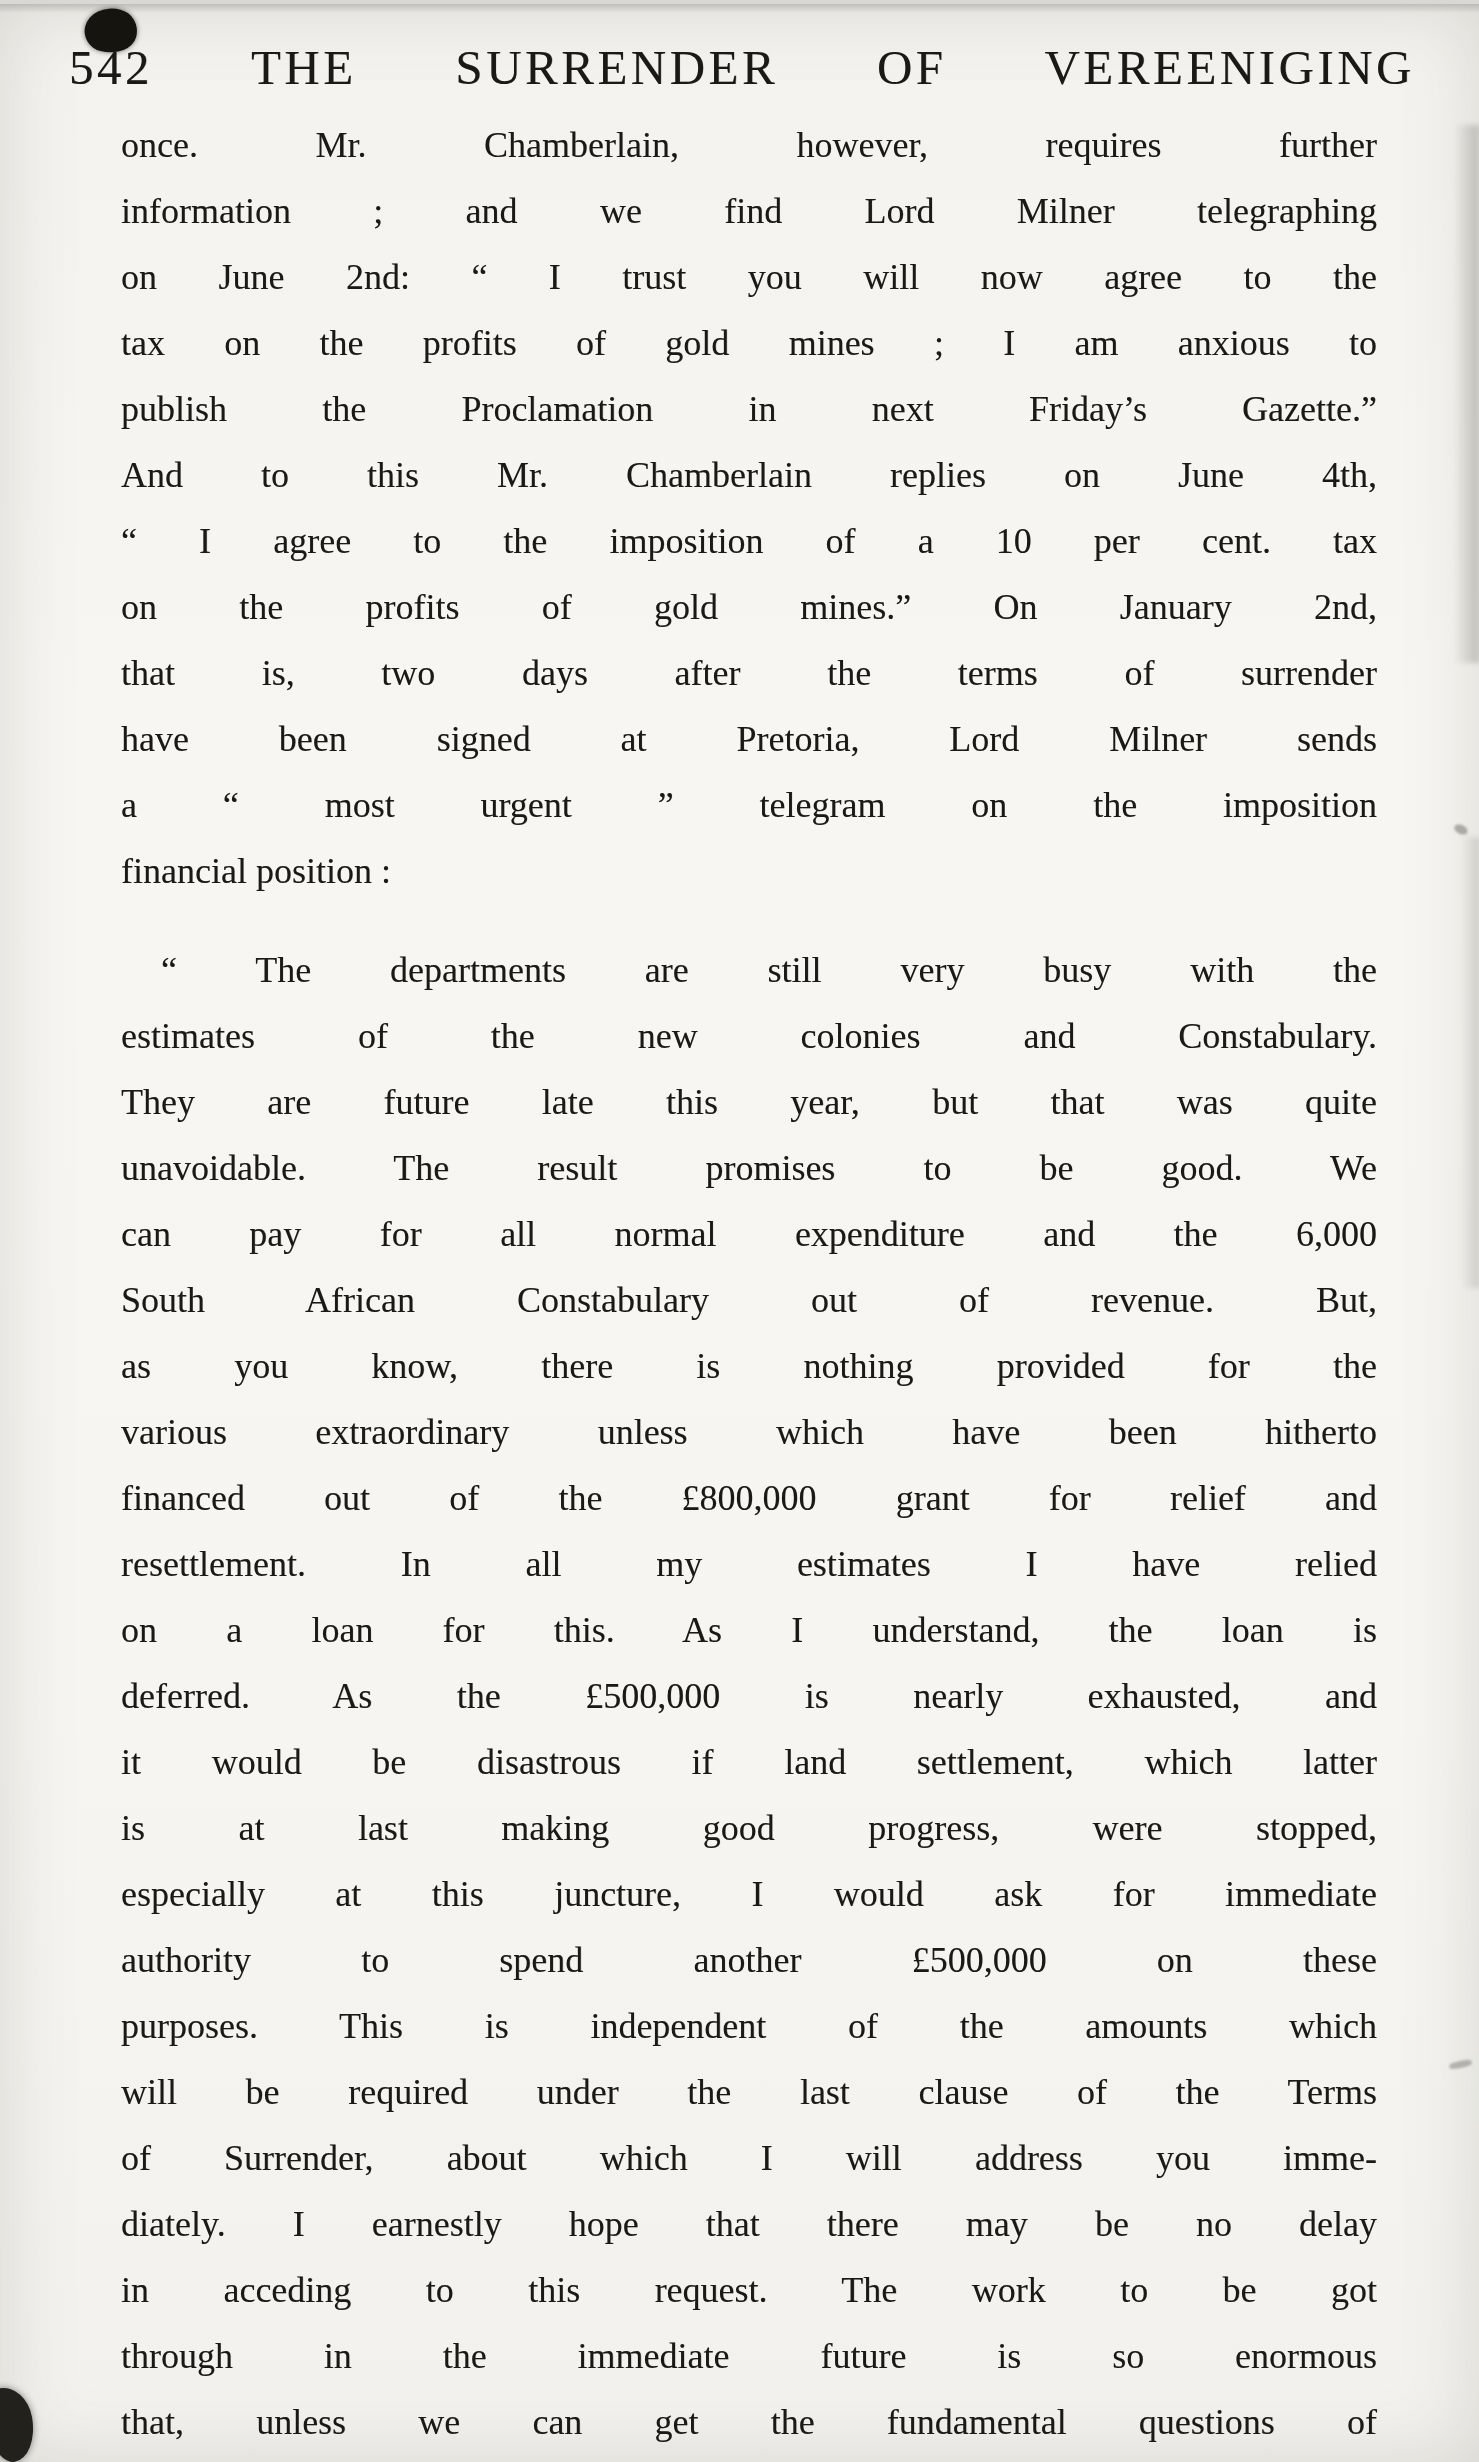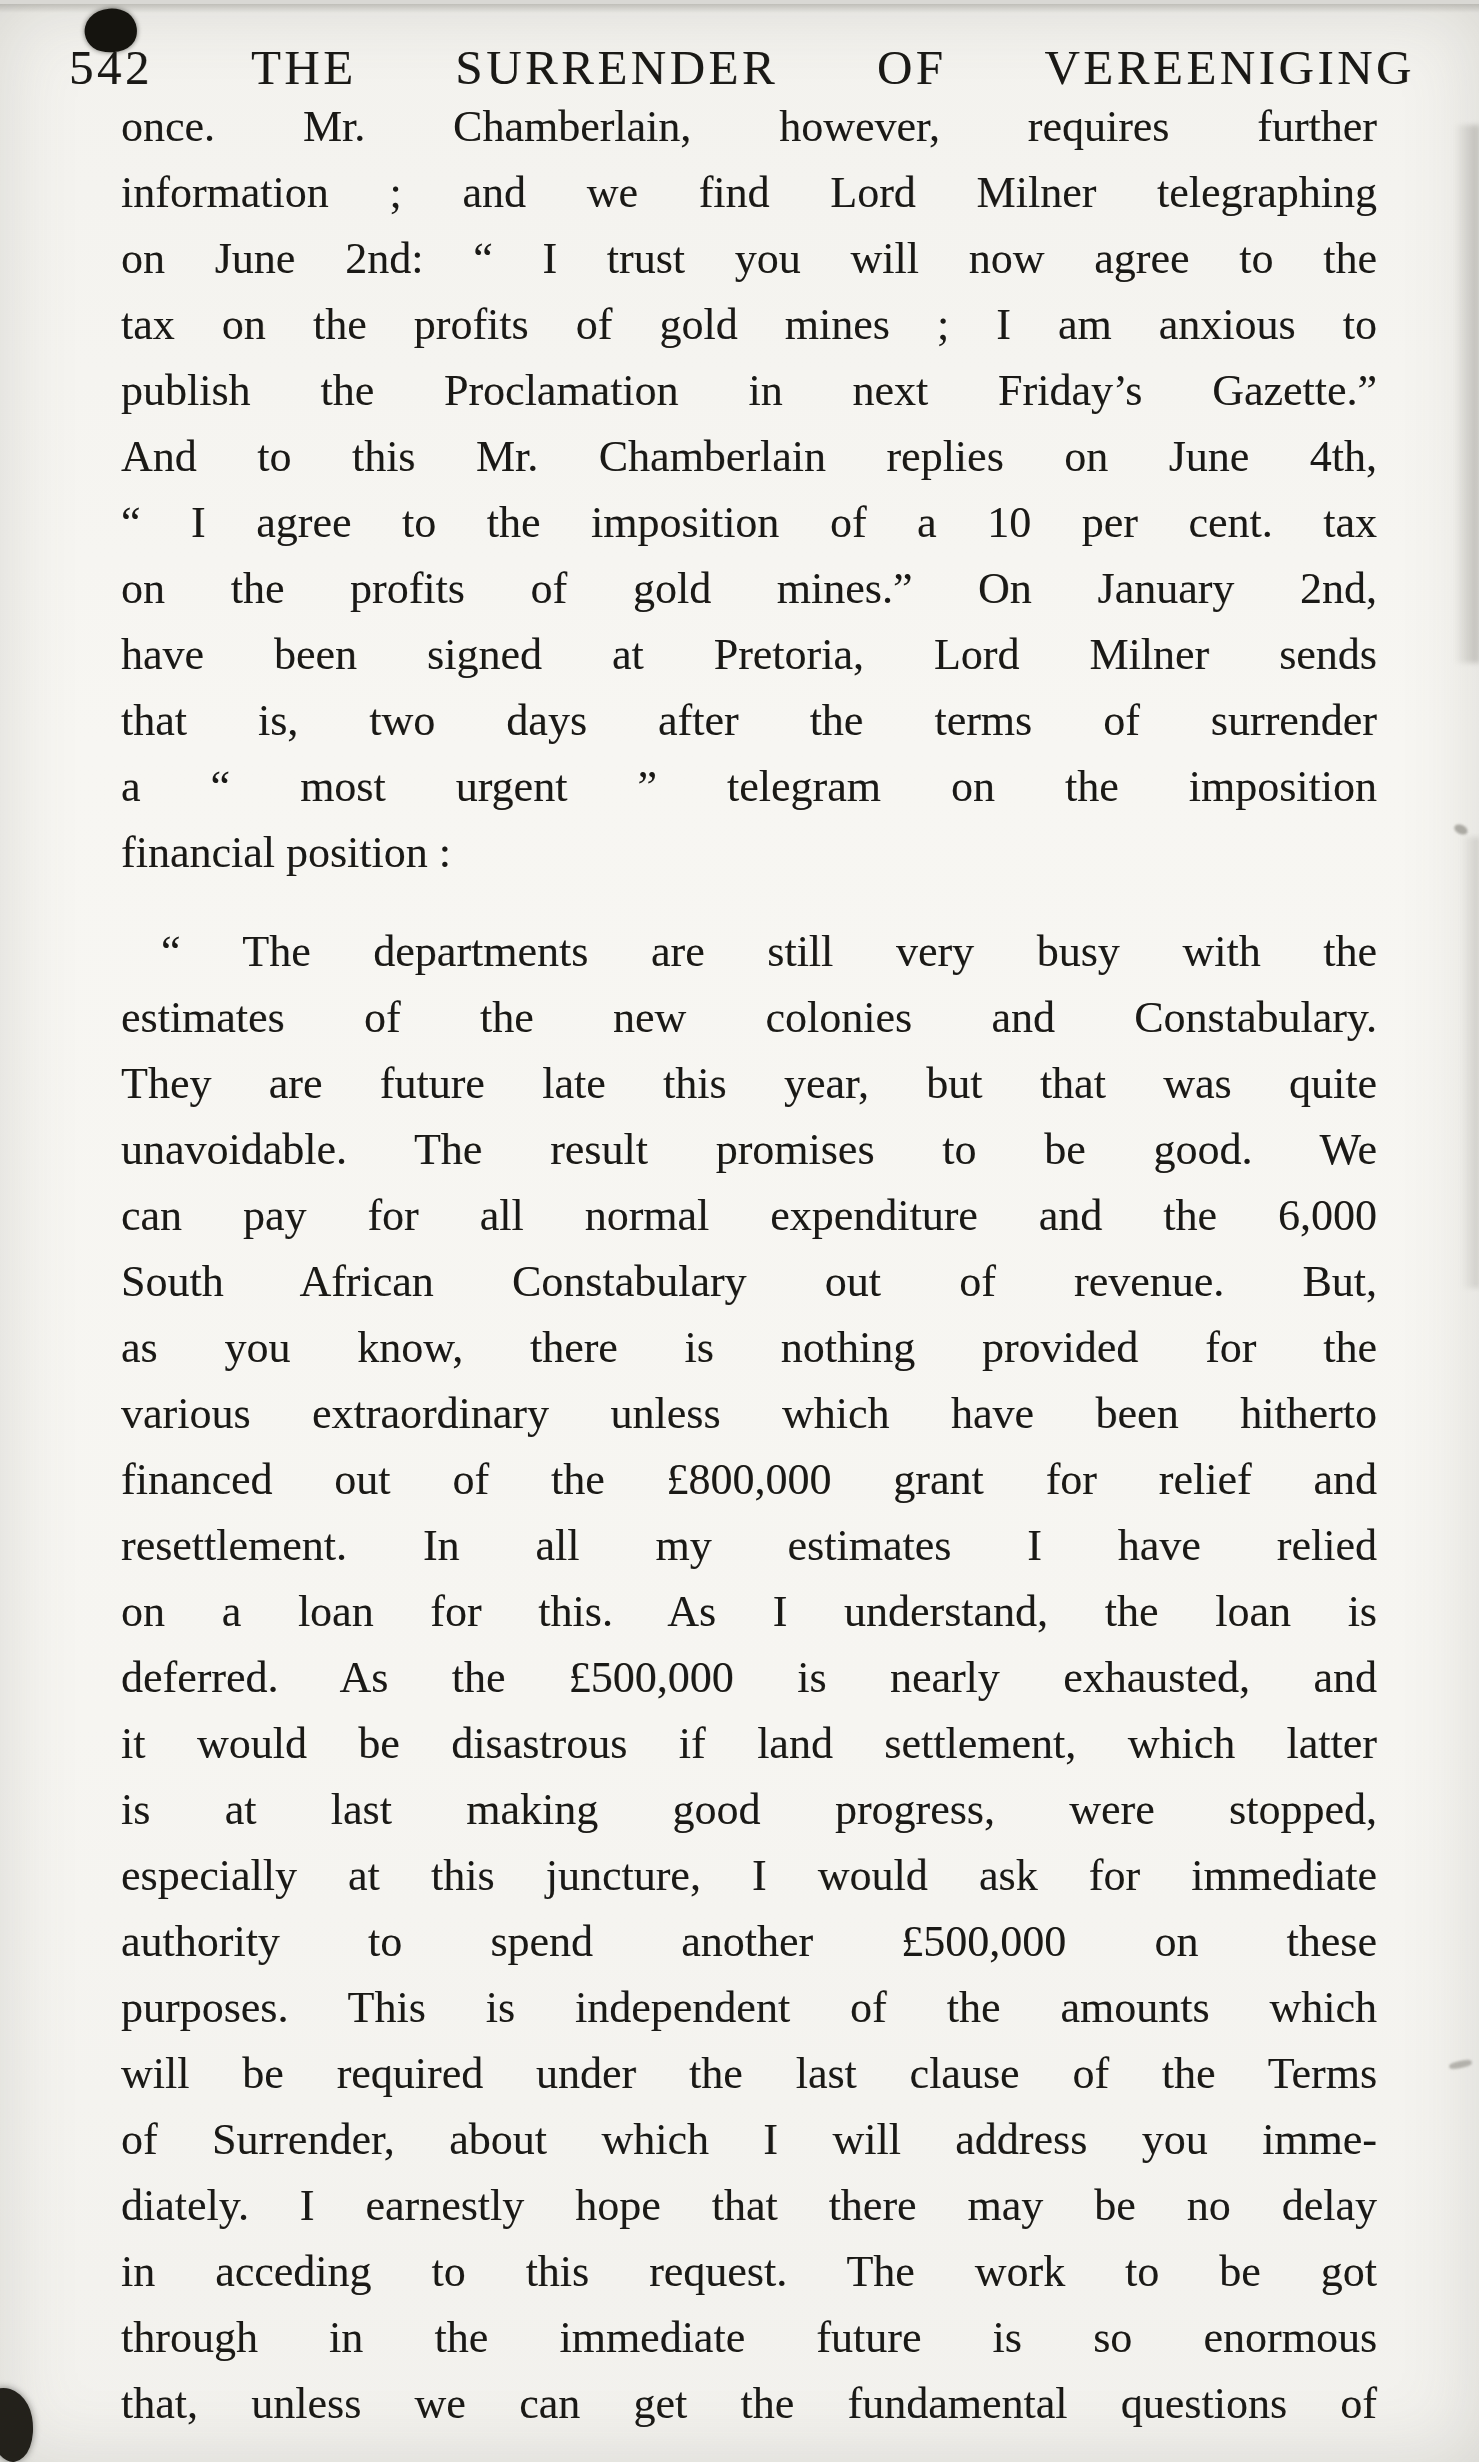--- a/index.html
+++ b/index.html
@@ -25,23 +25,23 @@
     letter-spacing: 3.5px;
     white-space: normal;
     text-align: justify;
     text-align-last: justify;
     text-shadow: 0.4px 0.4px 0.6px rgba(25,25,20,0.35);
   }
 
   .text-block {
     position: absolute;
     left: 121px;
-    top: 90px;
+    top: 108px;
     width: 1256px;
-    font-size: 44px;
+    font-size: 36px;
     line-height: 66px;
     text-shadow: 0.3px 0.3px 0.5px rgba(25,25,20,0.30);
   }
 
   .para + .para { margin-top: 33px; }
 
   .line {
     height: 66px;
     text-align: justify;
     text-align-last: justify;
@@ -113,22 +113,22 @@
   <div class="text-block">
       <div class="para">
         <div class="line"><span>once.  Mr. Chamberlain, however, requires further</span></div>
         <div class="line"><span>information ; and we find Lord Milner telegraphing</span></div>
         <div class="line"><span>on June 2nd: “ I trust you will now agree to the</span></div>
         <div class="line"><span>tax on the profits of gold mines ; I am anxious to</span></div>
         <div class="line"><span>publish the Proclamation in next Friday’s </span><span class="italic">Gazette.</span><span>”</span></div>
         <div class="line"><span>And to this Mr. Chamberlain replies on June 4th,</span></div>
         <div class="line"><span>“ I agree to the imposition of a 10 per cent. tax</span></div>
         <div class="line"><span>on the profits of gold mines.”  On January 2nd,</span></div>
+        <div class="line"><span>that is, two days after the terms of surrender</span></div>
         <div class="line"><span>have been signed at Pretoria, Lord Milner sends</span></div>
-        <div class="line"><span>that is, two days after the terms of surrender</span></div>
         <div class="line"><span>a “ most urgent ” telegram on the imposition</span></div>
         <div class="line no-just"><span>financial position :</span></div>
       </div>
       <div class="para">
         <div class="line indent"><span>“ The departments are still very busy with the</span></div>
         <div class="line"><span>estimates of the new colonies and Constabulary.</span></div>
         <div class="line"><span>They are future late this year, but that was quite</span></div>
         <div class="line"><span>unavoidable.  The result promises to be good.  We</span></div>
         <div class="line"><span>can pay for all normal expenditure and the 6,000</span></div>
         <div class="line"><span>South African Constabulary out of revenue.  But,</span></div>

